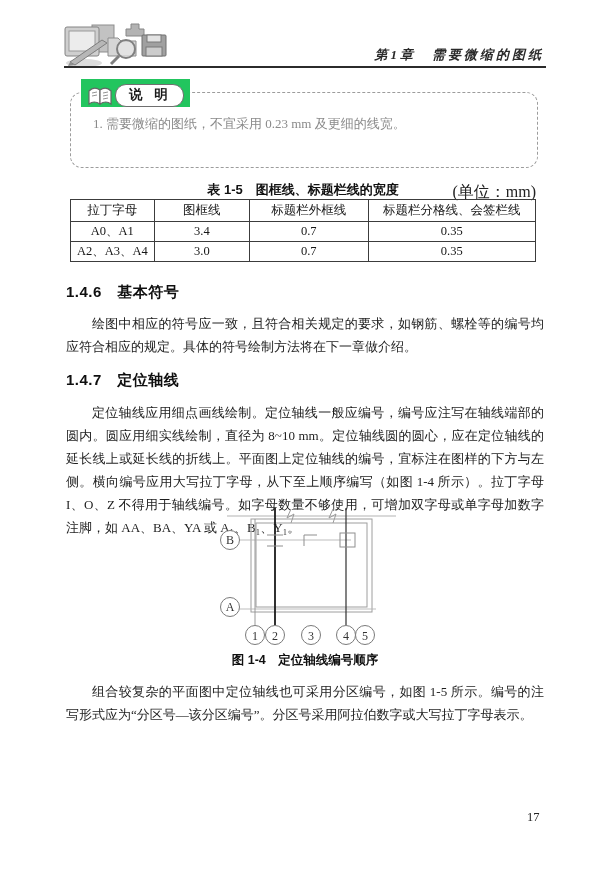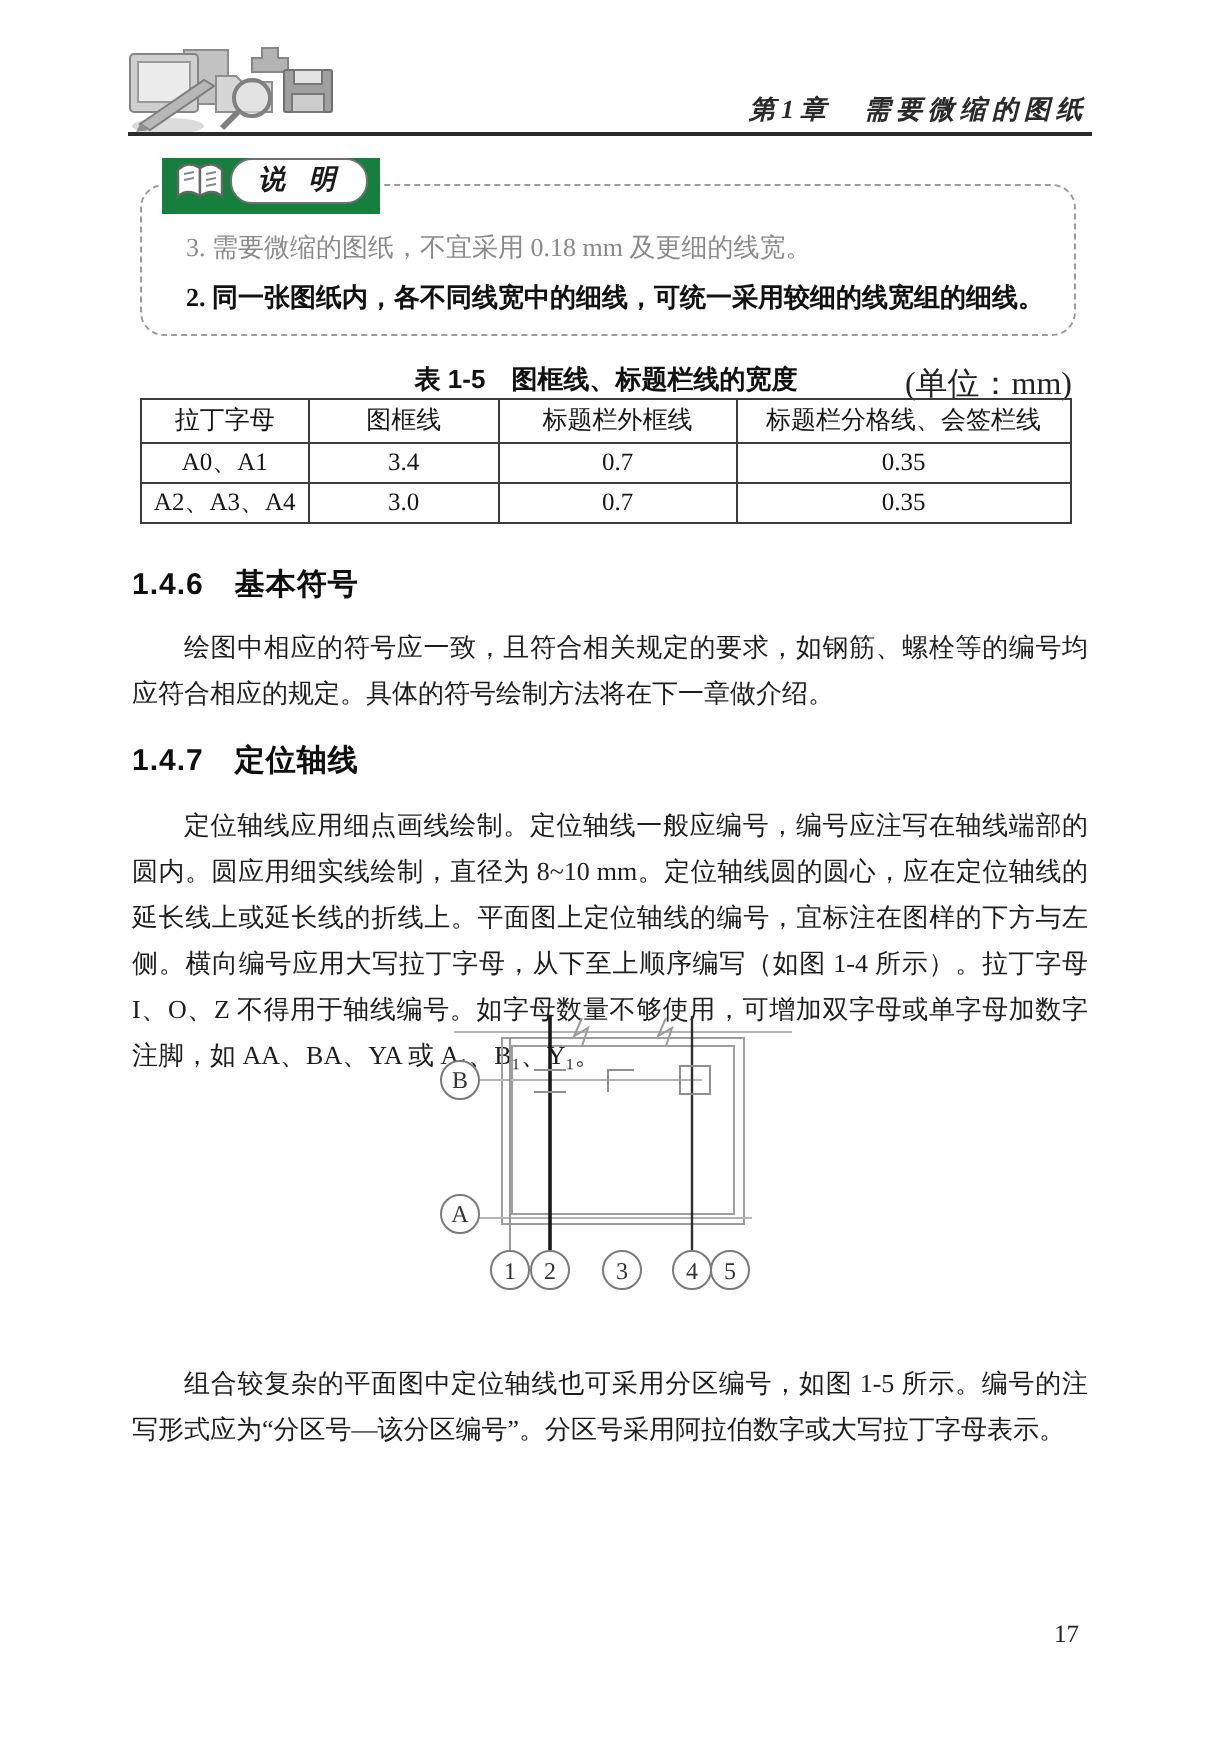--- a/index.html
+++ b/index.html
@@ -14,22 +14,22 @@
   .chapter-title{
     position:absolute;top:46px;right:66px;
     font-style:italic;font-weight:bold;font-size:13px;letter-spacing:3px;color:#2a2a2a;
   }
   
   .note-box{
     position:absolute;left:70px;top:92px;width:466px;height:74px;
     border:1.6px dashed #9c9c9c;border-radius:12px;
   }
   .note-tag{
-    position:absolute;left:10px;top:-14px;background:#15803d;
-    display:flex;align-items:flex-start;padding:0 6px;height:28px;font-style:italic;
+    position:absolute;left:10px;top:-14px;background:#22c55e;
+    display:flex;align-items:flex-end;padding:0 6px;height:28px;
   }
   .note-book-icon{width:26px;height:22px;margin-right:2px;}
   .note-pill{
     border:1.3px solid #6f6f6f;border-radius:11px;padding:1px 11px 2px 13px;
     font-family:"Liberation Sans","DejaVu Sans",sans-serif;
     font-weight:bold;font-size:13.5px;letter-spacing:4px;color:#1a1a1a;background:#fff;
   }
   .note-line{position:absolute;left:22px;font-size:13px;white-space:nowrap;}
   .note-line-1{top:22px;color:#8a8a8a;}
   .note-line-2{top:47px;color:#111;font-weight:bold;}
@@ -99,22 +99,21 @@
   <div class="note-box">
     <div class="note-tag">
       <svg class="note-book-icon" viewBox="0 0 26 22">
         <path d="M2,6 Q7,1 13,5 L13,19 Q7,15 2,19 Z" fill="#ffffff" stroke="#666" stroke-width="1.2"></path>
         <path d="M24,6 Q19,1 13,5 L13,19 Q19,15 24,19 Z" fill="#ffffff" stroke="#666" stroke-width="1.2"></path>
         <path d="M16,8 l5,-1 M16,11 l5,-1 M16,14 l5,-1" stroke="#888" stroke-width="0.9" fill="none"></path>
         <path d="M5,8 l5,-1 M5,11 l5,-1" stroke="#888" stroke-width="0.9" fill="none"></path>
       </svg>
       <span class="note-pill">说 明</span>
     </div>
-    <div class="note-line note-line-1">3. 需要微缩的图纸，不宜采用 0.18 mm 及更细的线宽。</div>
-    <div class="note-line note-line-2">2. 同一张图纸内，各不同线宽中的细线，可统一采用较细的线宽组的细线。</div>
+    <div class="note-line note-line-1">1. 需要微缩的图纸，不宜采用 0.23 mm 及更细的线宽。</div>
   </div>
 
   <div class="table-title-row">
     <div class="table-title">表 1-5　图框线、标题栏线的宽度</div>
     <div class="table-unit">(单位：mm)</div>
   </div>
   <table class="data-table">
     <colgroup>
         <col class="c1">
         <col class="c2">
@@ -185,18 +184,19 @@
       <circle cx="71" cy="133" r="9.5" fill="#ffffff" stroke="#7a7a7a" stroke-width="1"></circle>
       <text x="71" y="137.5" font-size="12" text-anchor="middle" fill="#333" font-family="Liberation Serif, DejaVu Serif, serif">2</text>
       <circle cx="107" cy="133" r="9.5" fill="#ffffff" stroke="#7a7a7a" stroke-width="1"></circle>
       <text x="107" y="137.5" font-size="12" text-anchor="middle" fill="#333" font-family="Liberation Serif, DejaVu Serif, serif">3</text>
       <circle cx="142" cy="133" r="9.5" fill="#ffffff" stroke="#7a7a7a" stroke-width="1"></circle>
       <text x="142" y="137.5" font-size="12" text-anchor="middle" fill="#333" font-family="Liberation Serif, DejaVu Serif, serif">4</text>
       <circle cx="161" cy="133" r="9.5" fill="#ffffff" stroke="#7a7a7a" stroke-width="1"></circle>
       <text x="161" y="137.5" font-size="12" text-anchor="middle" fill="#333" font-family="Liberation Serif, DejaVu Serif, serif">5</text>
     </g>
   </svg>
+  <div class="fig-caption">图 1-4　定位轴线编号顺序</div>
 
   <div class="body-p p-3">组合较复杂的平面图中定位轴线也可采用分区编号，如图 1-5 所示。编号的注写形式应为“分区号—该分区编号”。分区号采用阿拉伯数字或大写拉丁字母表示。</div>
 
   <div class="page-num">17</div>
 
 </div>
 
 </body></html>

